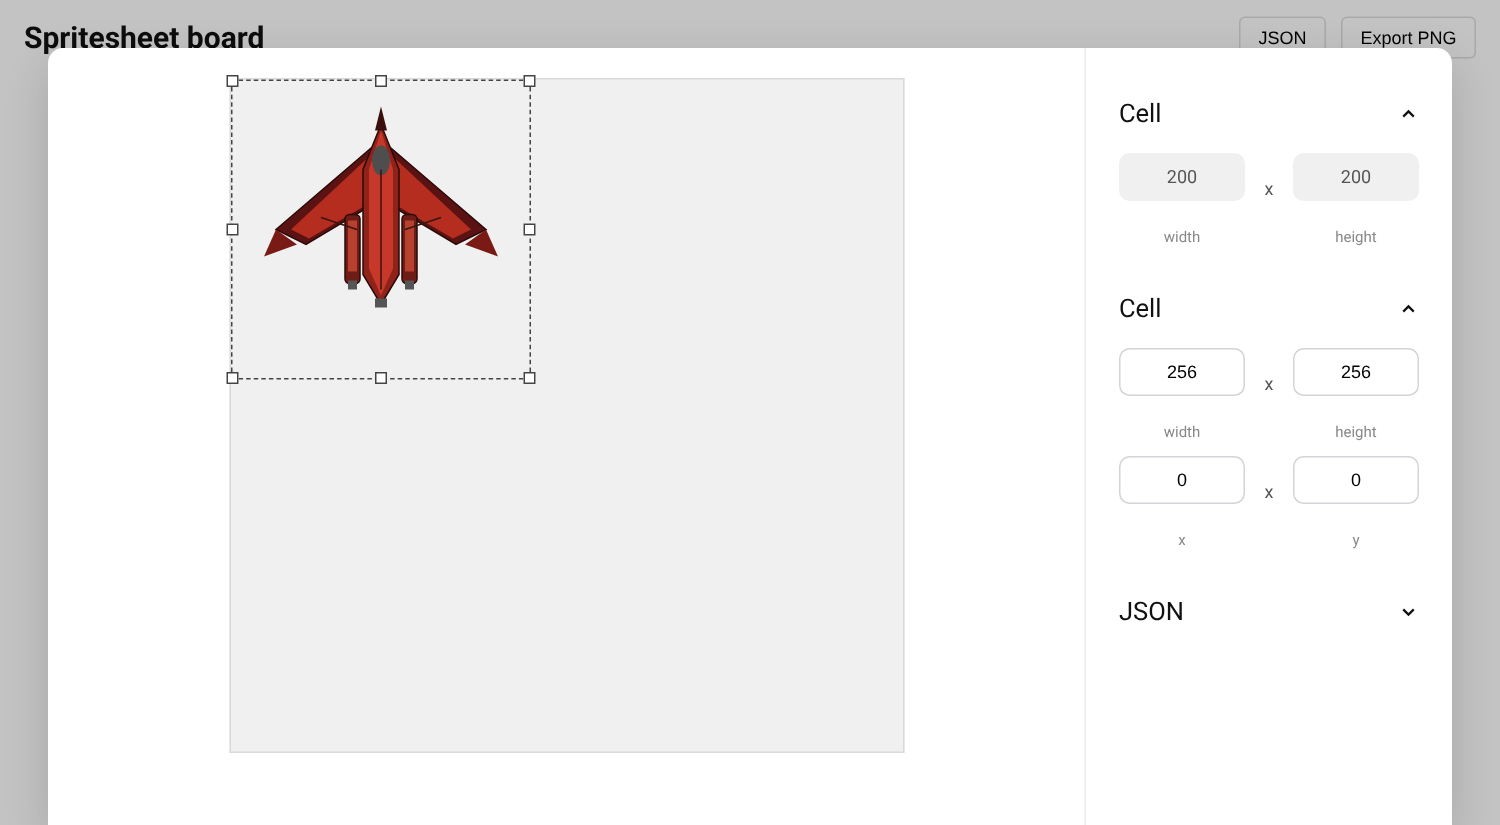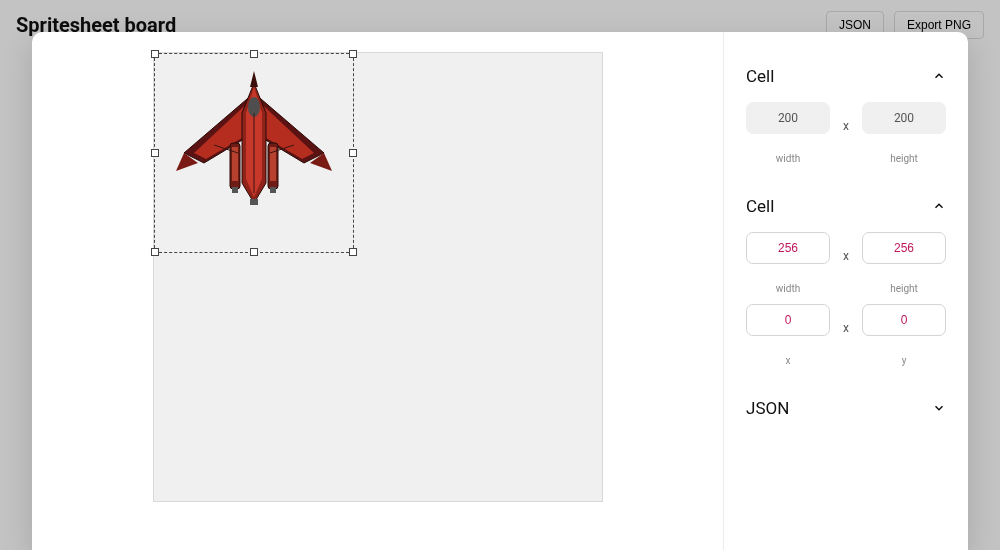--- a/index.html
+++ b/index.html
@@ -129,21 +129,21 @@
     border-radius:7px;
   }
   .input-ro {
     background:#f0f0f0;
     border:1px solid #f0f0f0;
     color:#555;
   }
   .input {
     background:#fff;
     border:1px solid #d4d4d8;
-    color:#be185d;
+    color:#000000;
   }
   .sublabel {
     font-size:10px;
     color:#888;
     margin-top:19px;
   }
   .x-sep {
     font-size:12px;
     color:#555;
     width:12px; text-align:center;

